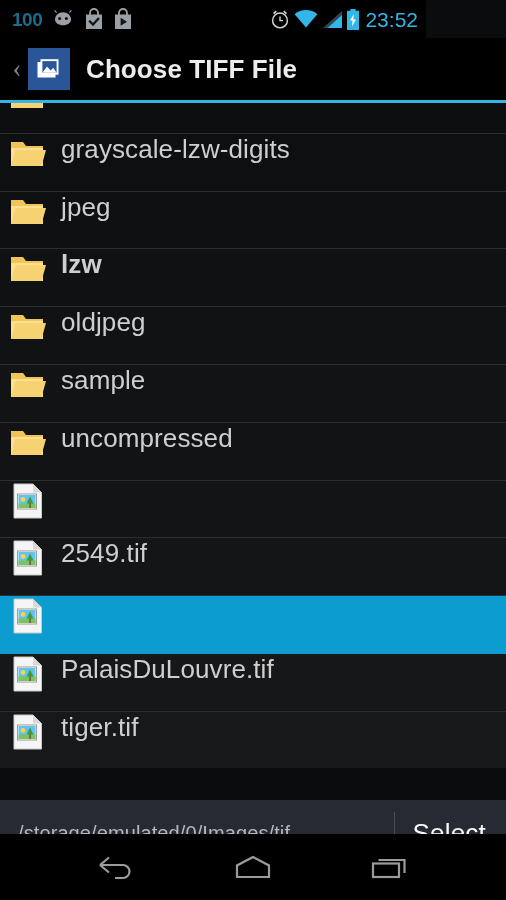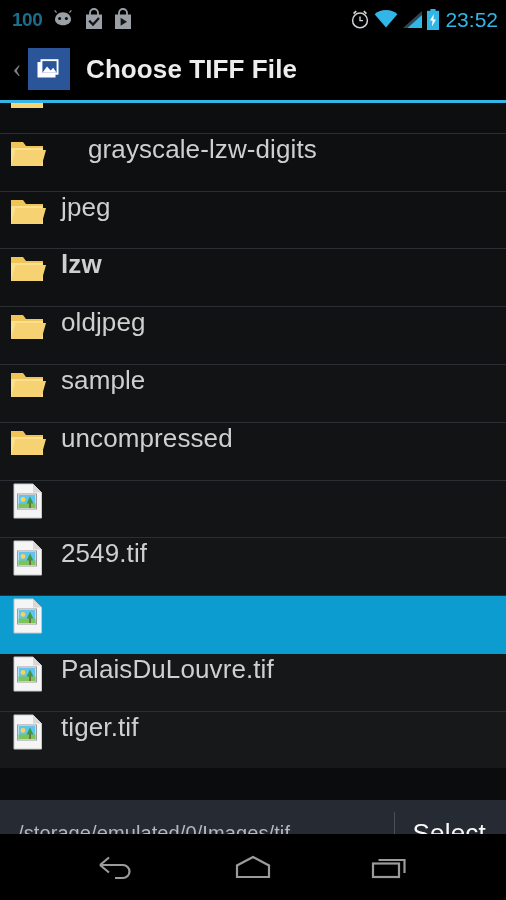--- a/index.html
+++ b/index.html
@@ -11,21 +11,21 @@
   }
   #app {
     position:relative;
     width:506px; height:900px;
     background:#0a0c0e;
   }
 
   
   .statusbar {
     position:absolute; top:0; left:0;
-    width:506px; height:38px;
+    width:426px; height:38px;
     background:#000;
     display:flex; align-items:center;
     padding:0 8px 0 12px;
     text-align:right;
   }
   .sb-left { display:flex; align-items:center; gap:9px; flex:1; }
   .sb-right { display:flex; align-items:center; gap:3px; }
   .sb-batt-num {
     color:#1a6e8e; font-size:19px; font-weight:bold;
     letter-spacing:-0.5px; line-height:1;
@@ -217,21 +217,21 @@
         <div class="row" style="background: rgb(12, 14, 16);">
           <div class="row-icon">
             <svg width="36" height="30" viewBox="0 0 36 30">
               <path d="M1 27 V3 H13 L16 7 H33 V27 Z" fill="#f0c457"></path>
               <path d="M1 27 V9 H33 V27 Z" fill="#fbe08d"></path>
               <path d="M1 27 L5.5 11 H36 L31.5 27 Z" fill="#f7d272"></path>
             </svg>
           </div>
           <div class="row-label">deflate</div>
         </div>
-        <div class="row" style="background: rgb(13, 15, 17); gap: 27px;">
+        <div class="row" style="background: rgb(13, 15, 17);">
           <div class="row-icon">
             <svg width="36" height="30" viewBox="0 0 36 30">
               <path d="M1 27 V3 H13 L16 7 H33 V27 Z" fill="#f0c457"></path>
               <path d="M1 27 V9 H33 V27 Z" fill="#fbe08d"></path>
               <path d="M1 27 L5.5 11 H36 L31.5 27 Z" fill="#f7d272"></path>
             </svg>
           </div>
           <div class="row-label">grayscale-lzw-digits</div>
         </div>
         <div class="row" style="background: rgb(14, 16, 18);">

